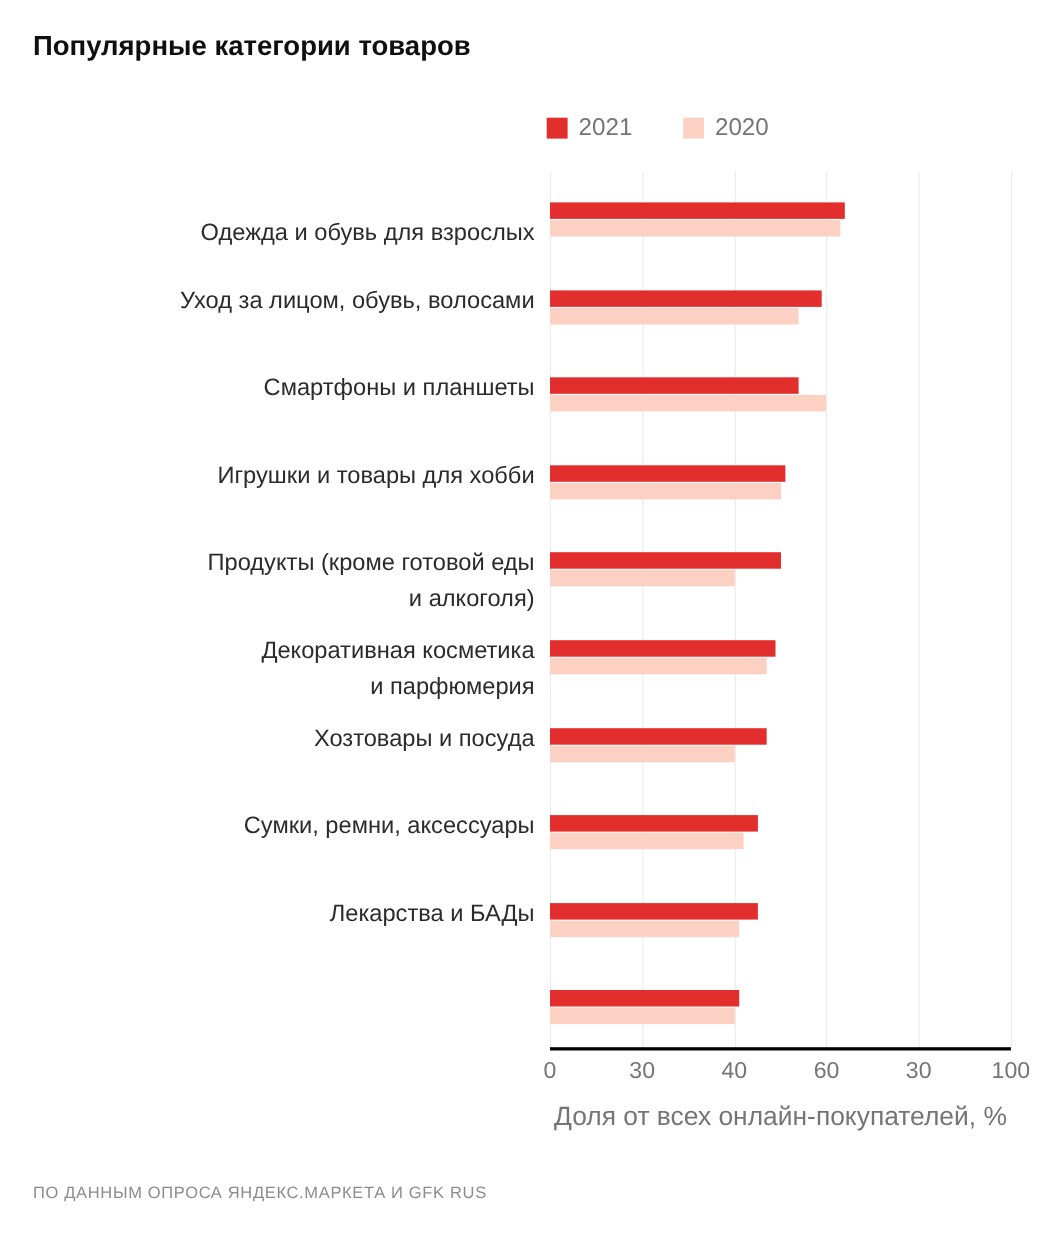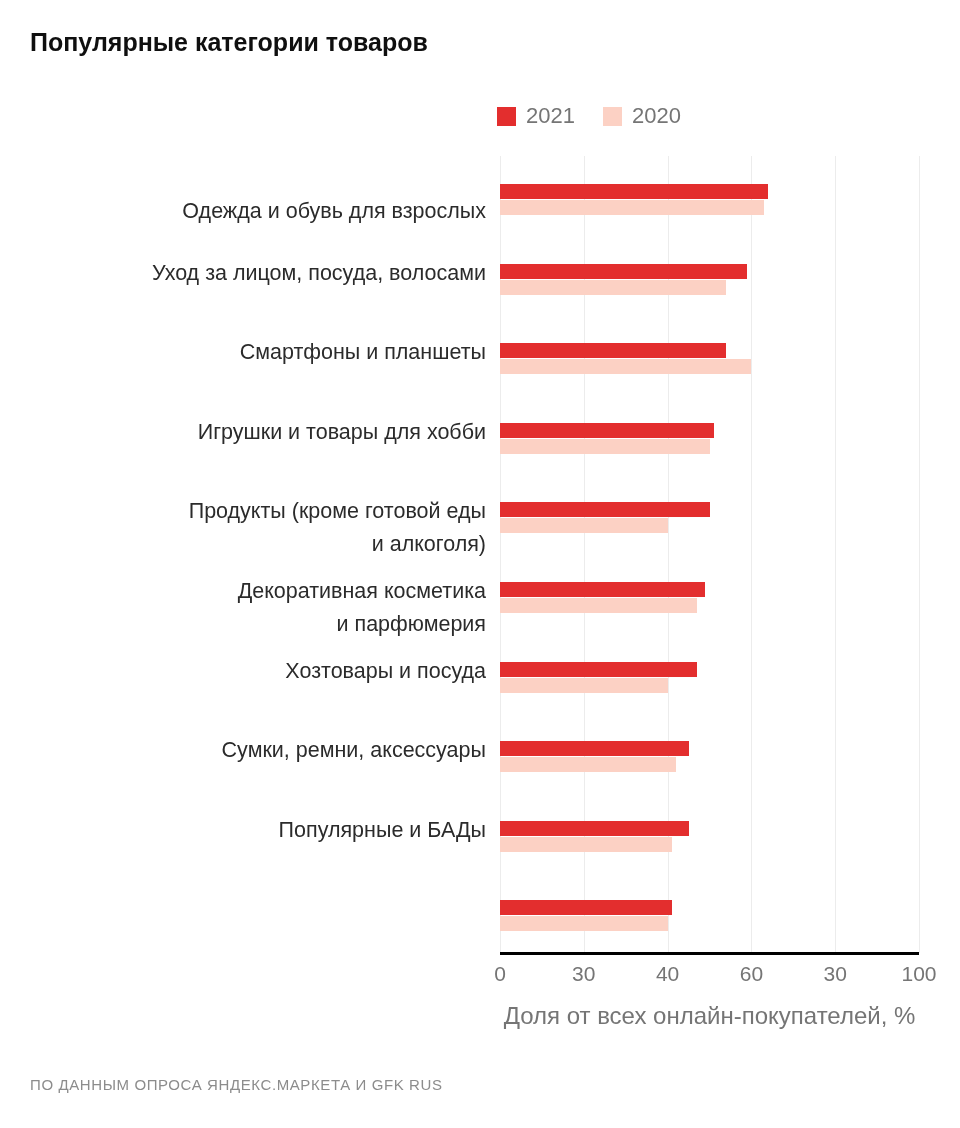--- a/index.html
+++ b/index.html
@@ -1,19 +1,19 @@
 <!DOCTYPE html>
 <html><head>
 <meta charset="utf-8">
 <style>
   html,body{margin:0;padding:0;background:#fff;}
   .page{position:relative;width:960px;height:1128px;background:#ffffff;overflow:hidden;
         font-family:"Liberation Sans", sans-serif;}
   .title{position:absolute;left:30px;top:28px;font-size:25px;font-weight:700;color:#0f0f0f;}
-  .legend{position:absolute;left:497px;top:103px;display:flex;gap:28px;align-items:center;}
+  .legend{position:absolute;left:497px;top:103px;display:flex;gap:46px;align-items:center;}
   .legend-item{display:flex;align-items:center;gap:10px;}
   .swatch{width:19px;height:19px;display:inline-block;}
   .legend-label{font-size:22px;color:#757575;}
   .plot{position:absolute;left:500px;top:156px;width:419px;height:797px;}
   .gridline{position:absolute;top:0;bottom:0;width:1px;background:#ececec;}
   .axis-line{position:absolute;left:0;right:0;bottom:-2px;height:3px;background:#000;}
   .bar-pair{position:absolute;left:0;width:100%;}
   .bar{height:15px;}
   .bar + .bar{margin-top:1px;}
   .cat{position:absolute;left:30px;width:456px;text-align:right;font-size:21.5px;
@@ -37,30 +37,30 @@
       <span class="swatch" style="background: rgb(227, 46, 46);"></span>
       <span class="legend-label">2021</span>
     </div>
     <div class="legend-item">
       <span class="swatch" style="background: rgb(252, 209, 196);"></span>
       <span class="legend-label">2020</span>
     </div>
   </div>
 
   <div class="cat" style="top:195px">Одежда и обувь для взрослых</div>
-  <div class="cat" style="top:257px">Уход за лицом, посуда, волосами</div>
+  <div class="cat" style="top:257px">Уход за лицом, обувь, волосами</div>
   <div class="cat" style="top:336px">Смартфоны и планшеты</div>
   <div class="cat" style="top:495px">Продукты (кроме готовой еды
 и алкоголя)</div>
   <div class="cat" style="top:416px">Игрушки и товары для хобби</div>
   <div class="cat" style="top:575px">Декоративная косметика
 и парфюмерия</div>
   <div class="cat" style="top:655px">Хозтовары и посуда</div>
   <div class="cat" style="top:734px">Сумки, ремни, аксессуары</div>
-  <div class="cat" style="top:814px">Популярные и БАДы</div>
+  <div class="cat" style="top:814px">Лекарства и БАДы</div>
 
   <div class="plot">
     <div class="gridline" style="left:0%"></div>
     <div class="gridline" style="left:20%"></div>
     <div class="gridline" style="left:40%"></div>
     <div class="gridline" style="left:60%"></div>
     <div class="gridline" style="left:80%"></div>
     <div class="gridline" style="left:100%"></div>
 
     <div class="bar-pair" style="top:28px">

